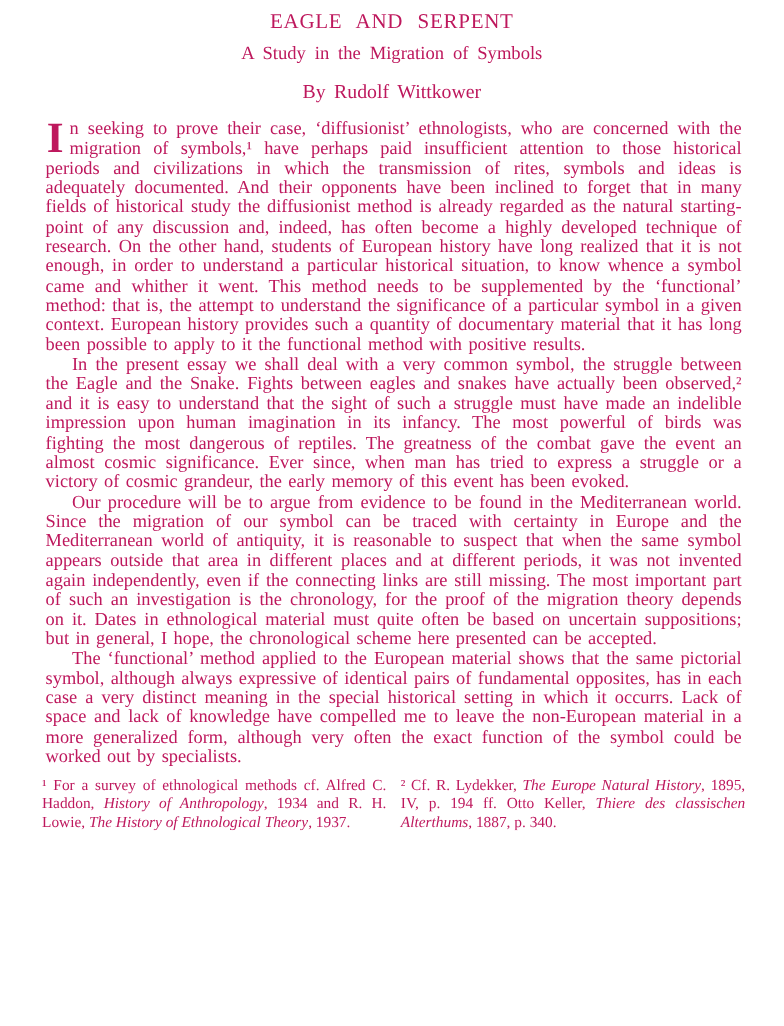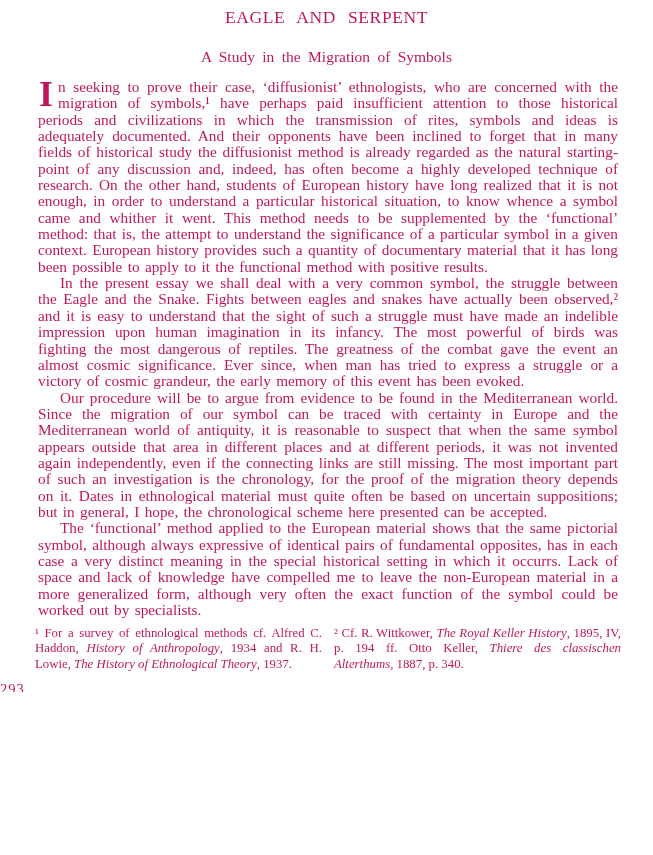--- a/index.html
+++ b/index.html
@@ -13,21 +13,21 @@
     overflow: hidden;
   }
   .masthead { padding-top: 7px; text-align: center; }
   .title {
     font-size: 17.5px;
     letter-spacing: 0.6px;
     word-spacing: 7px;
     font-weight: 500;
   }
   .subtitle {
-    margin-top: 20px;
+    margin-top: 8px;
     font-size: 15.5px;
     word-spacing: 3.5px;
   }
   .byline {
     margin-top: 13px;
     font-size: 16.5px;
     word-spacing: 3px;
   }
   .body-text {
     width: 580px;
@@ -68,29 +68,30 @@
   }
 </style>
 </head>
 <body>
 
 <div class="page">
 
   <div class="masthead">
     <div class="title">EAGLE AND SERPENT</div>
     <div class="subtitle">A Study in the Migration of Symbols</div>
+    <div class="byline">By Rudolf Wittkower</div>
   </div>
 
   <div class="body-text">
     <p class="body-para"><span class="dropcap">I</span><span>n seeking to prove their case, ‘diffusionist’ ethnologists, who are concerned with the migration of symbols,¹ have perhaps paid insufficient attention to those historical periods and civilizations in which the transmission of rites, symbols and ideas is adequately documented.  And their opponents have been inclined to forget that in many fields of historical study the diffusionist method is already regarded as the natural starting-point of any discussion and, indeed, has often become a highly developed technique of research.  On the other hand, students of European history have long realized that it is not enough, in order to understand a particular historical situation, to know whence a symbol came and whither it went.  This method needs to be supplemented by the ‘functional’ method: that is, the attempt to understand the significance of a particular symbol in a given context.  European history provides such a quantity of documentary material that it has long been possible to apply to it the functional method with positive results.</span></p>
     <p class="body-para indent">In the present essay we shall deal with a very common symbol, the struggle between the Eagle and the Snake.  Fights between eagles and snakes have actually been observed,² and it is easy to understand that the sight of such a struggle must have made an indelible impression upon human imagination in its infancy.  The most powerful of birds was fighting the most dangerous of reptiles.  The greatness of the combat gave the event an almost cosmic significance.  Ever since, when man has tried to express a struggle or a victory of cosmic grandeur, the early memory of this event has been evoked.</p>
     <p class="body-para indent">Our procedure will be to argue from evidence to be found in the Mediterranean world.  Since the migration of our symbol can be traced with certainty in Europe and the Mediterranean world of antiquity, it is reasonable to suspect that when the same symbol appears outside that area in different places and at different periods, it was not invented again independently, even if the connecting links are still missing.   The most important part of such an investigation is the chronology, for the proof of the migration theory depends on it. Dates in ethnological material must quite often be based on uncertain suppositions; but in general, I hope, the chronological scheme here presented can be accepted.</p>
     <p class="body-para indent">The ‘functional’ method applied to the European material shows that the same pictorial symbol, although always expressive of identical pairs of fundamental opposites, has in each case a very distinct meaning in the special historical setting in which it occurrs.  Lack of space and lack of knowledge have compelled me to leave the non-European material in a more generalized form, although very often the exact function of the symbol could be worked out by specialists.</p>
   </div>
 
   <div class="footnotes">
     <div class="fn-col"><span>¹ For a survey of ethnological methods cf. Alfred C. Haddon, </span><span class="italic">History of Anthropology</span><span>, 1934 and R. H. Lowie, </span><span class="italic">The History of Ethnological Theory</span><span>, 1937.</span></div>
-    <div class="fn-col"><span>² Cf. R. Wittkower, </span><span class="italic">The Royal Keller History</span><span>, 1895, IV, p. 194 ff.  Otto Keller, </span><span class="italic">Thiere des classischen Alterthums</span><span>, 1887, p. 340.</span></div>
+    <div class="fn-col"><span>² Cf. R. Lydekker, </span><span class="italic">The Europe Natural History</span><span>, 1895, IV, p. 194 ff.  Otto Keller, </span><span class="italic">Thiere des classischen Alterthums</span><span>, 1887, p. 340.</span></div>
   </div>
 
   <div class="page-number">293</div>
 
 </div>
 
 </body></html>

